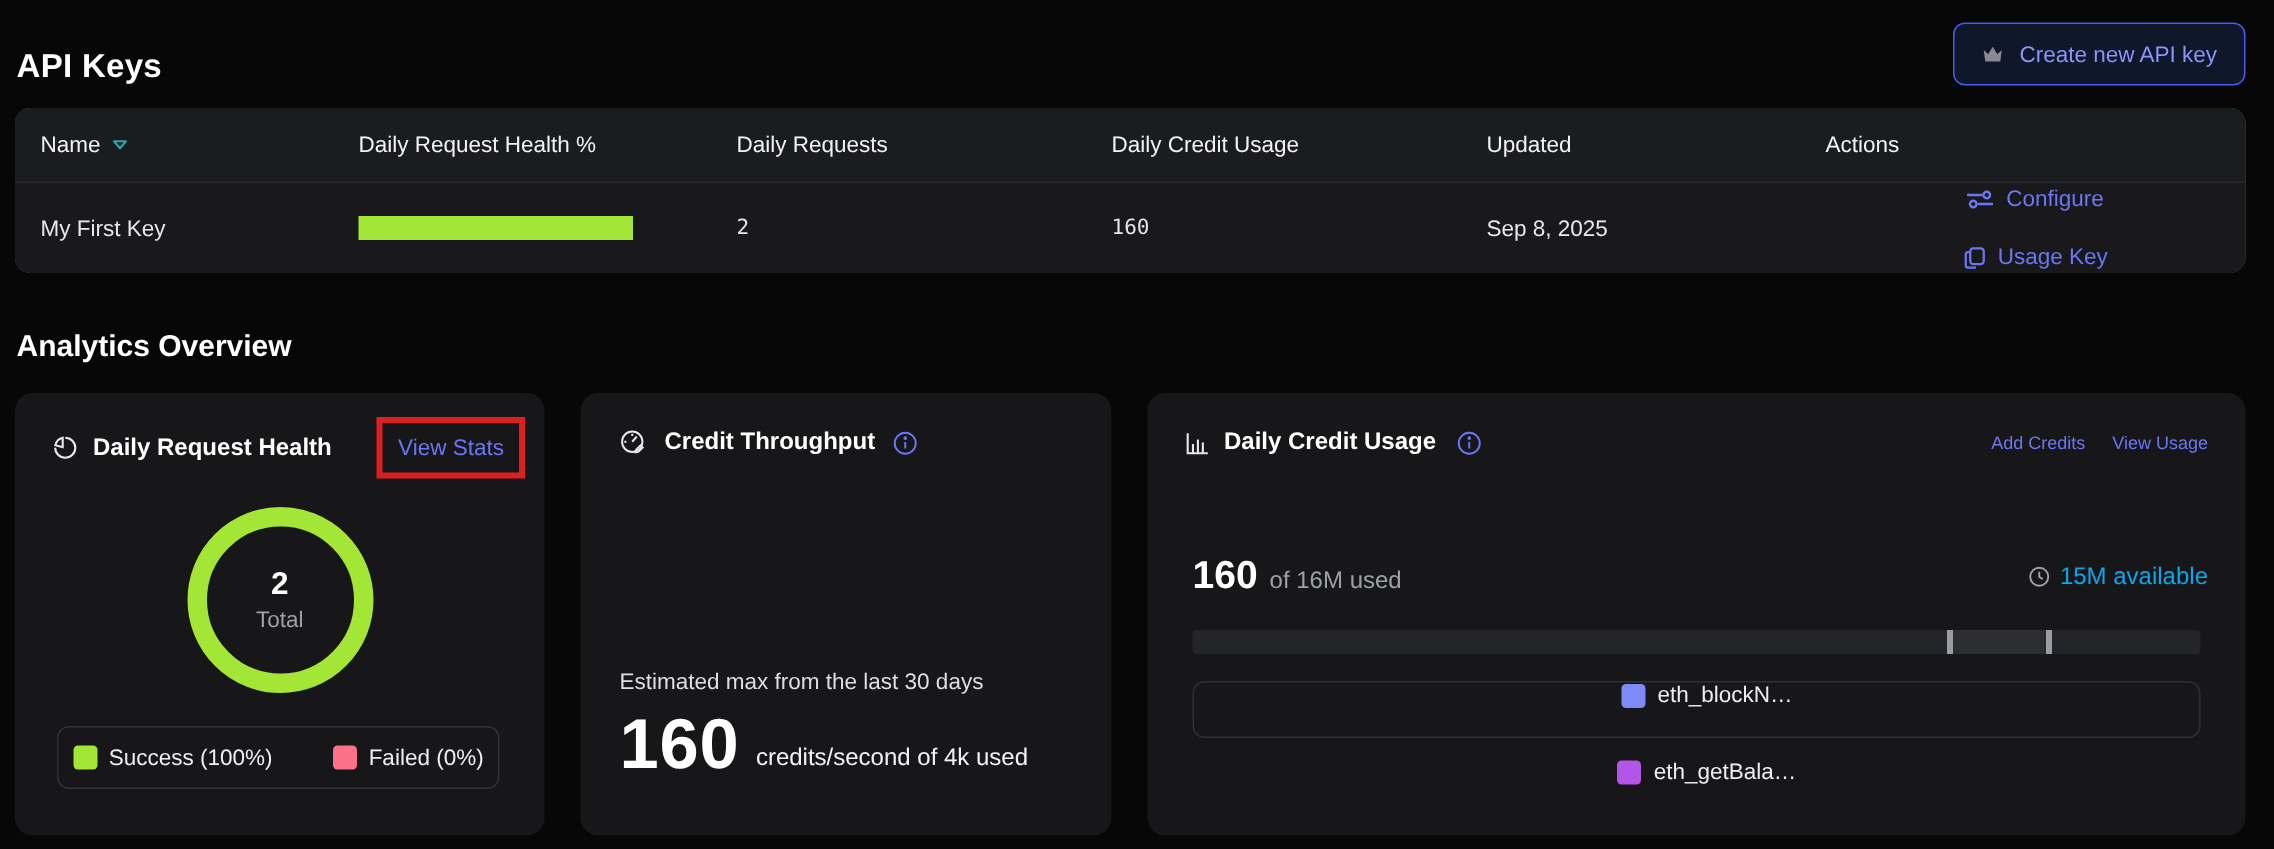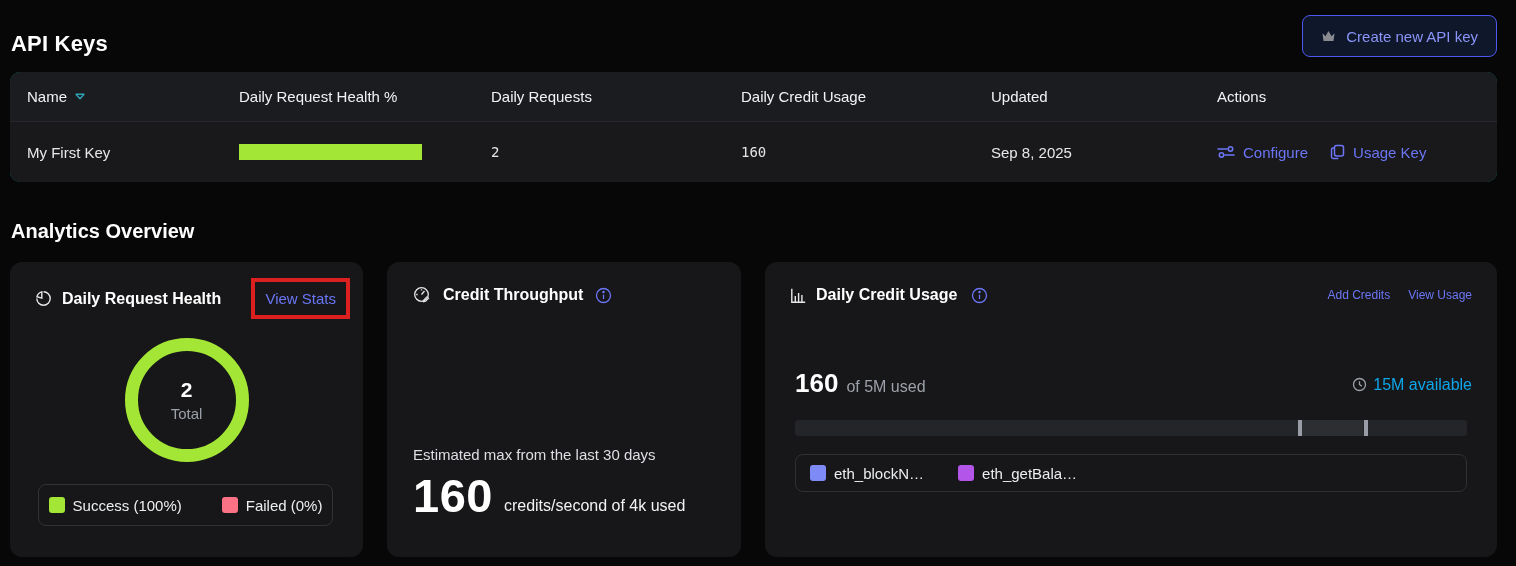--- a/index.html
+++ b/index.html
@@ -16,21 +16,21 @@
   
   .table { margin: 0 19px 0 10px; background: #0f766e; border-radius: 10px; overflow: hidden; }
   .trow { display: grid; grid-template-columns: 212px 252px 250px 250px 226px 1fr; align-items: center; padding-left: 17px; }
   .thead { height: 50px; border-bottom: 1px solid #27282d; background: #1b1c1f; }
   .thead .th { font-size: 15px; font-weight: 500; color: #f2f2f4; display: flex; align-items: center; gap: 7px; }
   .tbody-row { height: 60px; background: #19191c; }
   .cell { font-size: 15px; color: #e8e8ea; }
   .mono { font-family: "DejaVu Sans Mono", monospace; font-size: 14px; color: #e4e4e7; }
   .health-track { width: 183px; height: 16px; background: transparent; }
   .health-fill { height: 100%; background: #a3e635; }
-  .actions { display: flex; align-items: center; gap: 22px; }
+  .actions { display: flex; align-items: center; gap: 22px; flex-direction: column; }
   .action-link { display: flex; align-items: center; gap: 8px; color: #6b76f5; font-size: 15px; cursor: pointer; }
 
   
   .section-title { margin: 38px 0 0 11px; font-size: 20px; font-weight: 700; color: #ffffff; }
 
   
   .cards { display: flex; gap: 24px; margin: 19px 19px 0 10px; }
   .card { background: #17171a; border-radius: 12px; height: 295px; display: flex; flex-direction: column; }
   .card-1 { width: 353px; flex: none; }
   .card-2 { width: 354px; flex: none; }
@@ -69,21 +69,21 @@
   .card-3 .card-title { margin-left: 9px; margin-right: 14px; }
   .cu-links { margin-left: auto; display: flex; gap: 18px; }
   .cu-stats { display: flex; align-items: baseline; margin: 64px 25px 0 30px; }
   .cu-used { font-size: 26px; font-weight: 800; color: #ffffff; }
   .cu-used-suffix { font-size: 16px; color: #9ca0a8; margin-left: 8px; }
   .cu-available { margin-left: auto; display: flex; align-items: center; gap: 6px; font-size: 16px; color: #0ea5e9; }
   .progress { position: relative; margin: 21px 30px 0 30px; height: 16px; background: #242529; border-radius: 3px; overflow: hidden; }
   .progress .seg { position: absolute; top: 0; height: 100%; background: rgba(255,255,255,0.045); }
   .progress .tick { position: absolute; top: 0; width: 4px; height: 100%; background: #9b9da6; }
   .cu-legend { margin: 18px 30px 0 30px; height: 38px; border: 1px solid #2f3036; border-radius: 8px;
-    display: flex; align-items: center; gap: 34px; padding-left: 14px; }
+    display: flex; align-items: center; gap: 34px; padding-left: 14px; flex-direction: column; }
   svg { display: block; }
 </style>
 </head>
 <body>
 
 <div class="topbar">
   <div class="page-title">API Keys</div>
   <button class="create-btn">
     <span class="icon">
       <svg width="15" height="13" viewBox="0 0 16 14">
@@ -224,21 +224,21 @@
             <circle cx="8.5" cy="5" r="0.6" fill="#6b76f5"></circle>
         </svg>
       </span>
       <span class="cu-links">
         <span class="link">Add Credits</span>
         <span class="link">View Usage</span>
       </span>
     </div>
     <div class="cu-stats">
       <span class="cu-used">160</span>
-      <span class="cu-used-suffix">of 5M used</span>
+      <span class="cu-used-suffix">of 16M used</span>
       <span class="cu-available">
         <span class="icon">
           <svg width="15" height="15" viewBox="0 0 15 15" fill="none" stroke="#9ca0a8" stroke-width="1.3">
             <circle cx="7.5" cy="7.5" r="6"></circle>
               <path d="M7.5 4.2v3.3l2.3 1.6"></path>
           </svg>
         </span>
         <span>15M available</span>
       </span>
     </div>

